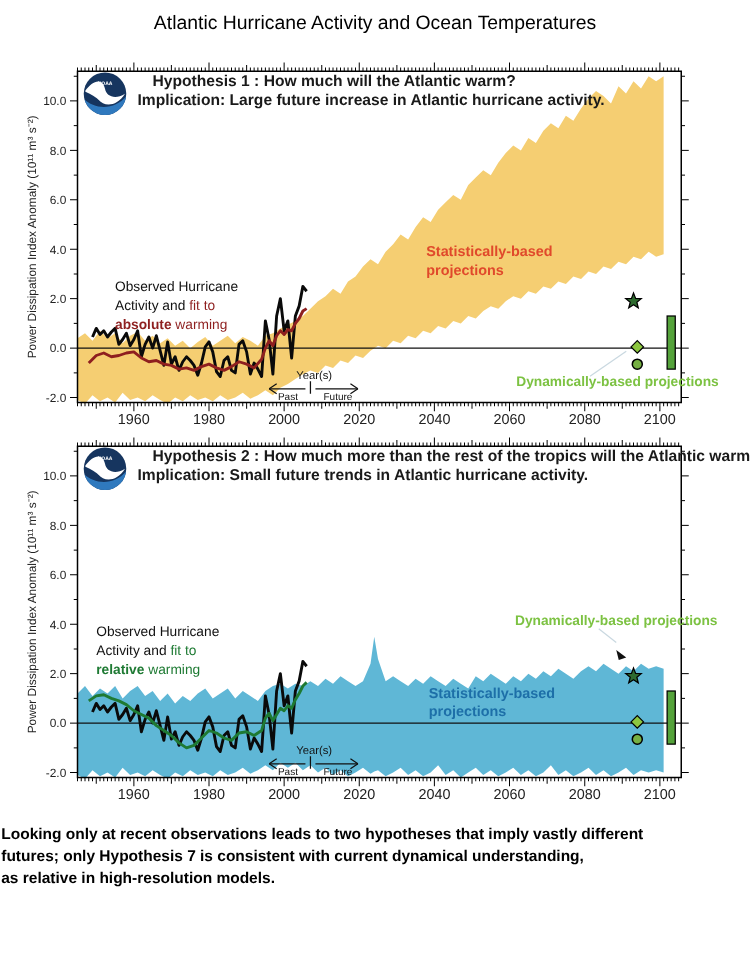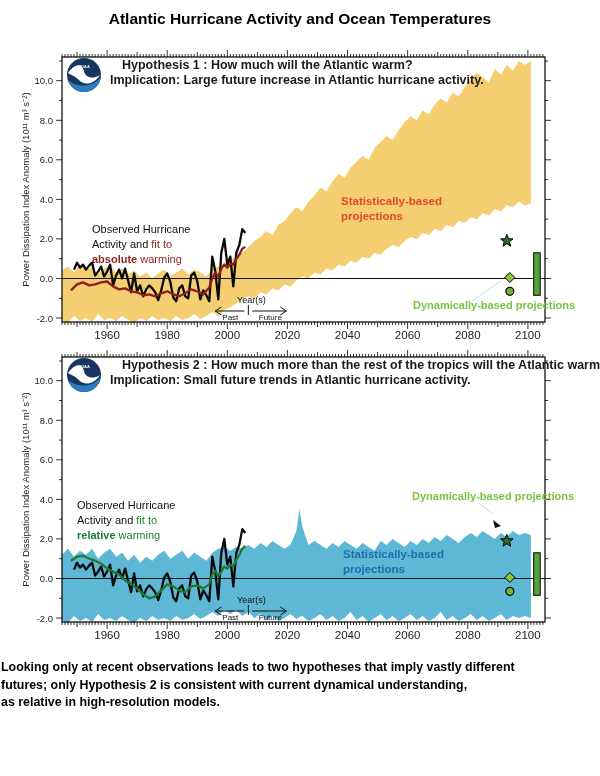--- a/index.html
+++ b/index.html
@@ -1,19 +1,19 @@
 <!DOCTYPE html>
 <html><head>
 <meta charset="utf-8">
 <style>
   html,body{margin:0;padding:0;background:#fff;}
   .figure{position:relative;width:600px;height:776px;background:#ffffff;
           font-family:"Liberation Sans",sans-serif;overflow:hidden;}
   .title{position:absolute;left:0;top:10px;width:600px;text-align:center;
-         font-size:15.5px;font-weight:bold;color:#000;}
+         font-size:15.5px;font-weight:normal;color:#000;}
   #fig-svg{position:absolute;left:0;top:0;}
   .caption{position:absolute;left:1px;top:659px;width:578px;
            font-size:12.4px;font-weight:bold;color:#000;line-height:17.5px;}
 </style>
 </head>
 <body>
 
 <div class="figure">
   <div class="title">Atlantic Hurricane Activity and Ocean Temperatures</div>
   <svg id="fig-svg" width="600" height="776">
@@ -820,16 +820,16 @@
         <text x="270.34723086496604" y="620" fill="#111" font-size="8" text-anchor="middle" font-weight="400">Future</text>
         <path d="M506.8,534.4 L508.5,538.7 L513.0,538.9 L509.5,541.8 L510.6,546.2 L506.8,543.7 L503.0,546.2 L504.2,541.8 L500.6,538.9 L505.2,538.7 Z" fill="#2E6B2F" stroke="#000" stroke-width="1"></path>
         <path d="M509.83447417548274,572.5037313432836 L514.8344741754827,577.5037313432836 L509.83447417548274,582.5037313432836 L504.83447417548274,577.5037313432836 Z" fill="#8CC63F" stroke="#000" stroke-width="1"></path>
         <circle cx="509.83447417548274" cy="591.3470149253732" r="4" fill="#76B043" stroke="#000" stroke-width="1.2"></circle>
         <rect x="533.7" y="552.8" width="6.5" height="42.5" fill="#55A33B" stroke="#000" stroke-width="1"></rect>
         <path d="M493,520 l8,6 l-6,2 Z" fill="#111"></path>
       </g>
     </svg>
   <div class="caption">
     <div>Looking only at recent observations leads to two hypotheses that imply vastly different</div>
-    <div>futures; only Hypothesis 2 is consistent with current dynamical understanding,</div>
+    <div>futures; only Hypothesis 7 is consistent with current dynamical understanding,</div>
     <div>as relative in high-resolution models.</div>
   </div>
 </div>
 
 </body></html>

